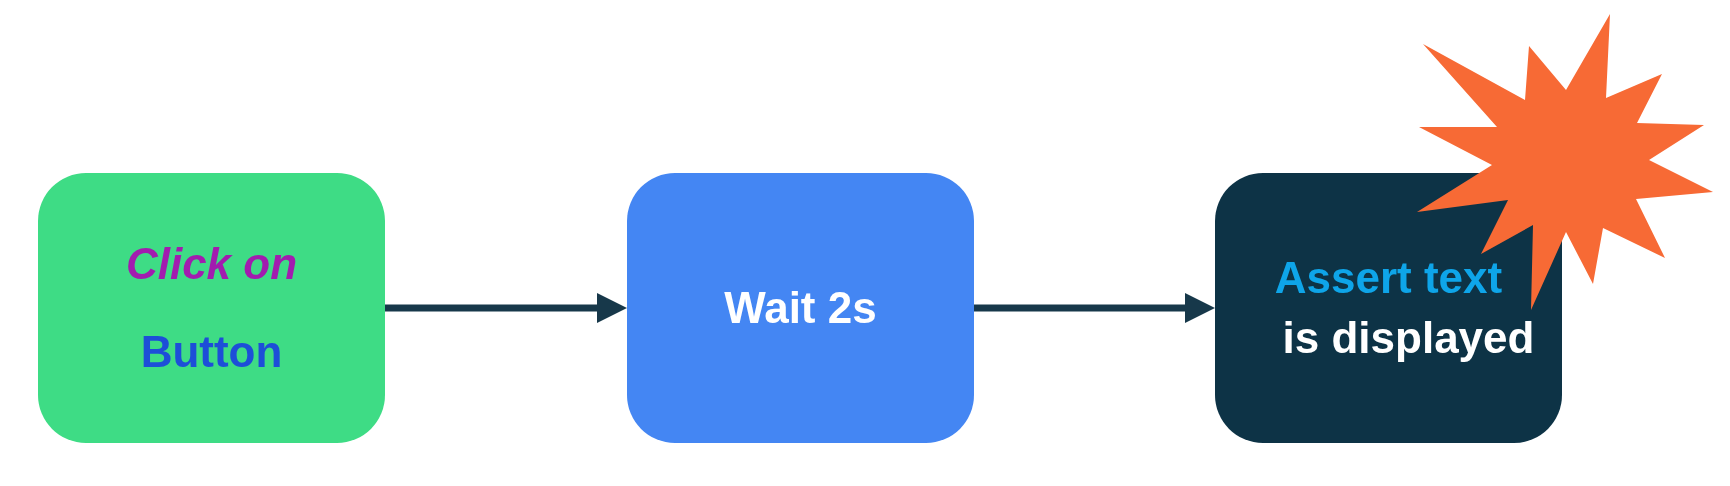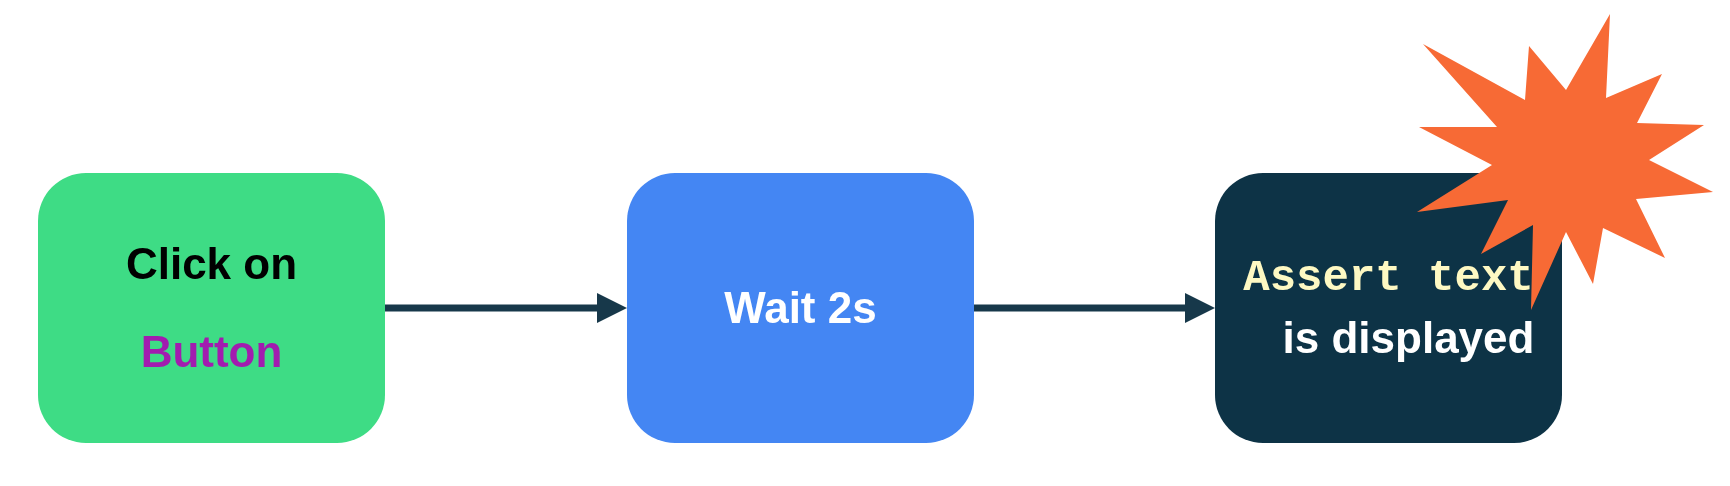--- a/index.html
+++ b/index.html
@@ -48,41 +48,41 @@
     z-index: 3;
     display: block;
   }
 </style>
 </head>
 <body>
 
 <div class="canvas" style="background: rgb(255, 255, 255);">
 
   <div class="node node-1" style="background: rgb(62, 220, 133);">
-    <div style="color: #000000;">Click on</div>
-    <div style="color: #a21caf; margin-top: 28px;">Button</div>
+    <div style="color: #a21caf; font-style: italic;">Click on</div>
+    <div style="color: #1d4ed8; margin-top: 28px;">Button</div>
   </div>
 
   <svg class="arrow arrow-1" width="242" height="40" viewBox="0 0 242 40">
     <line x1="0" y1="20" x2="214" y2="20" stroke-width="7" stroke="#17384a"></line>
     <polygon points="212,5 242,20 212,35" fill="#17384a"></polygon>
   </svg>
 
   <div class="node node-2" style="background: rgb(68, 134, 243);">
     <div style="color: rgb(255, 255, 255);">Wait 2s</div>
     <div style="color: rgb(255, 255, 255);"></div>
   </div>
 
   <svg class="arrow arrow-2" width="242" height="40" viewBox="0 0 242 40">
     <line x1="0" y1="20" x2="214" y2="20" stroke-width="7" stroke="#17384a"></line>
     <polygon points="212,5 242,20 212,35" fill="#17384a"></polygon>
   </svg>
 
   <div class="node node-3" style="background: rgb(13, 51, 70);">
-    <div style="color: #fef9c3; font-family: Liberation Mono, monospace;">Assert text</div>
+    <div style="color: #0ea5e9;">Assert text</div>
     <div style="color: rgb(255, 255, 255); margin-left: 40px;">is displayed</div>
   </div>
 
   <svg class="burst" viewBox="0 0 300 300">
     <polygon points="195,2 191,86 247,62 222,111 289,113 234,148 298,180 221,187 250,246 188,216 178,272 151,220 116,298 118,213 66,242 93,188 2,200 77,153 4,115 82,115 8,32 110,88 114,34 151,78" fill="#f76a35"></polygon>
   </svg>
 
 </div>
 
 </body></html>

